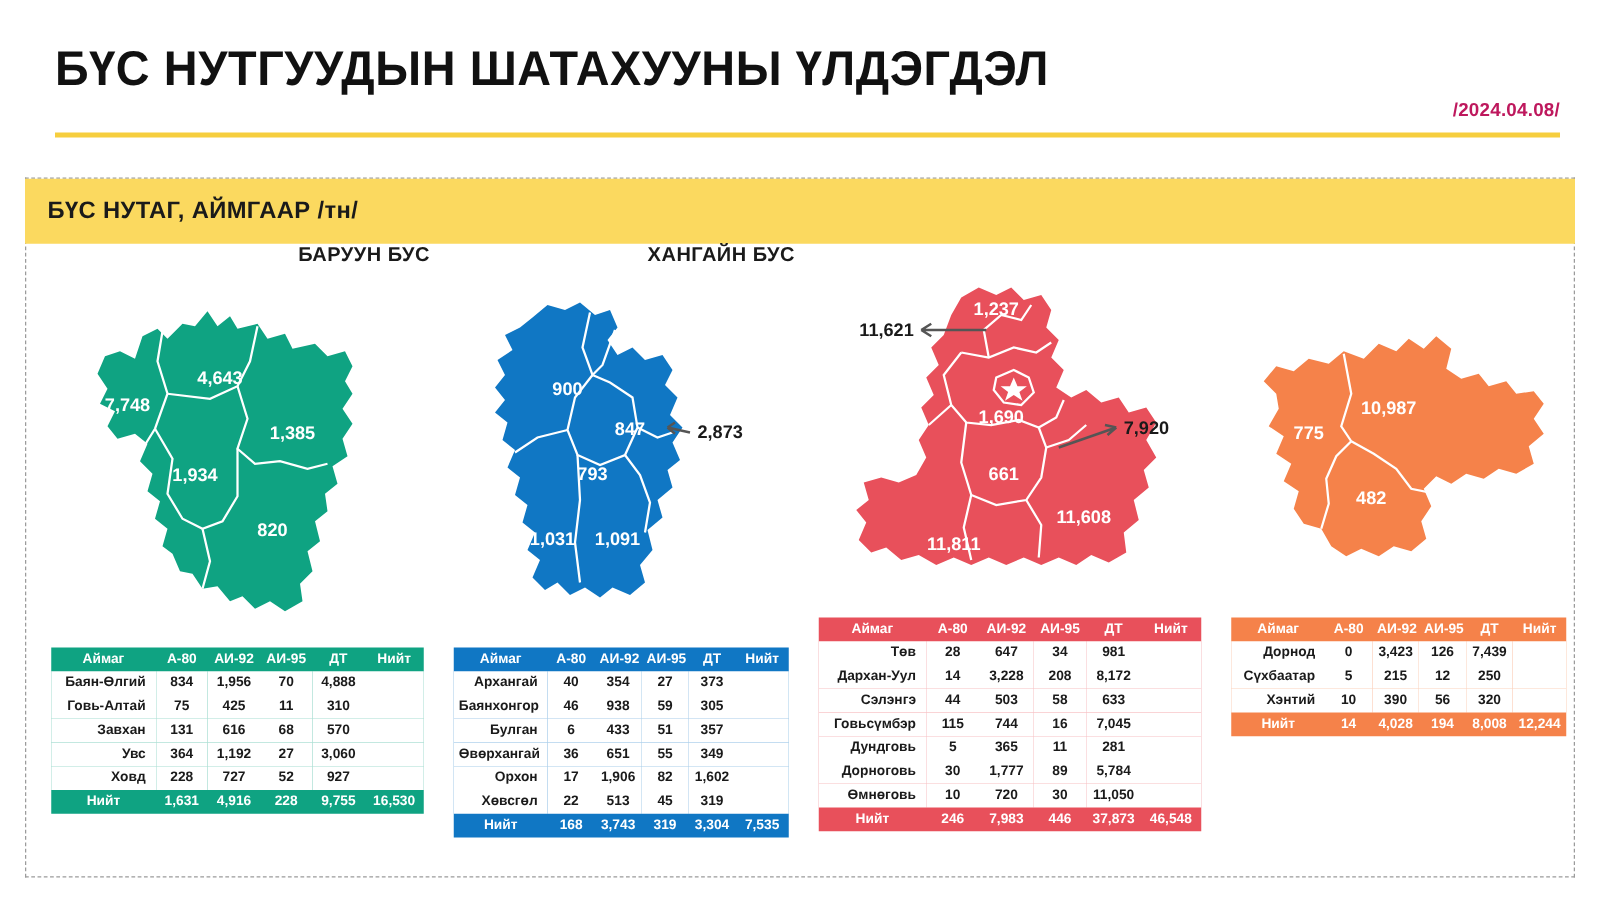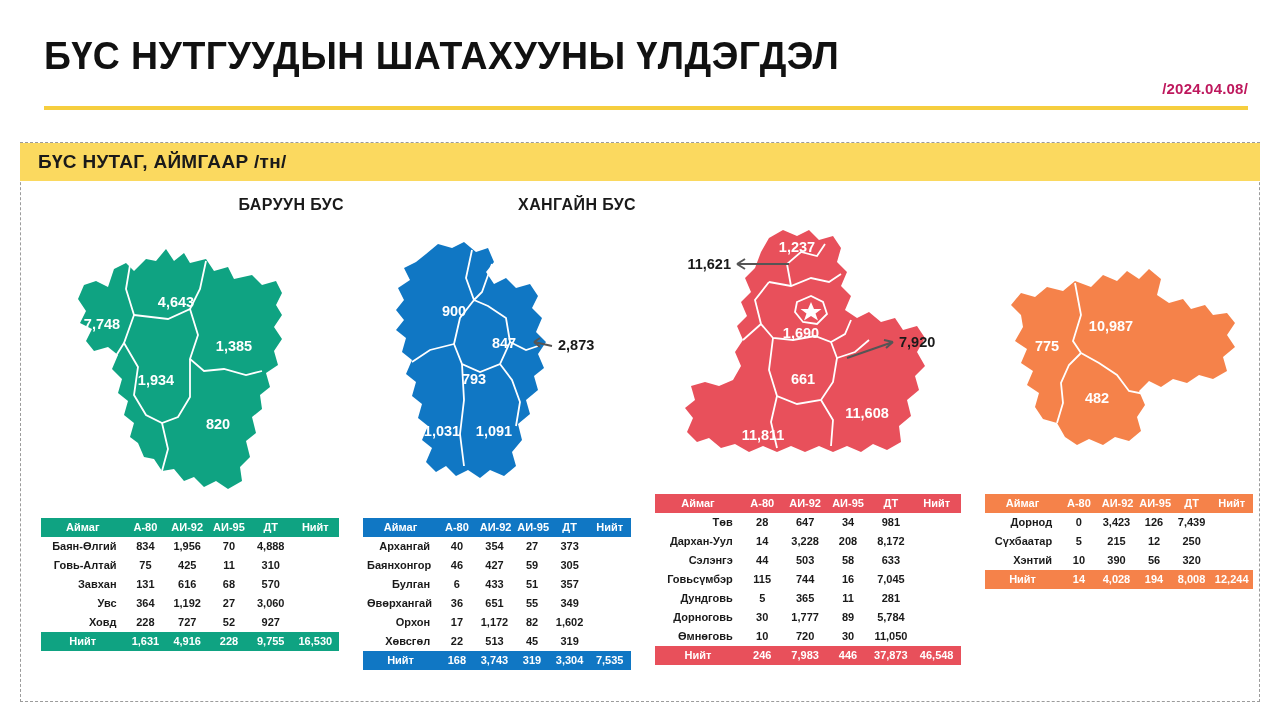--- a/index.html
+++ b/index.html
@@ -32,21 +32,21 @@
   .frame {
     position: absolute; left: 20px; top: 142px;
     width: 1240px; height: 560px;
     border: 1.5px dashed #9b9b9b;
     background: transparent;
   }
 
   
   .banner {
     position: absolute; left: 20px; top: 143px;
-    width: 1240px; height: 38px;
+    width: 1240px; height: 52px;
     background: #FBD95F;
     display: flex; align-items: center;
   }
   .banner-text {
     margin-left: 18px;
     font-size: 19px; font-weight: 700; color: #1a1a1a;
     letter-spacing: 0.3px;
   }
 
   
@@ -270,21 +270,21 @@
               <td class="name">Архангай</td>
               <td>40</td>
               <td>354</td>
               <td>27</td>
               <td>373</td>
               <td class="tot">793</td>
             </tr>
             <tr>
               <td class="name">Баянхонгор</td>
               <td>46</td>
-              <td>427</td>
+              <td>938</td>
               <td>59</td>
               <td>305</td>
               <td class="tot">1,031</td>
             </tr>
             <tr>
               <td class="name">Булган</td>
               <td>6</td>
               <td>433</td>
               <td>51</td>
               <td>357</td>
@@ -294,21 +294,21 @@
               <td class="name">Өвөрхангай</td>
               <td>36</td>
               <td>651</td>
               <td>55</td>
               <td>349</td>
               <td class="tot">1,091</td>
             </tr>
             <tr>
               <td class="name">Орхон</td>
               <td>17</td>
-              <td>1,172</td>
+              <td>1,906</td>
               <td>82</td>
               <td>1,602</td>
               <td class="tot">2,873</td>
             </tr>
             <tr>
               <td class="name">Хөвсгөл</td>
               <td>22</td>
               <td>513</td>
               <td>45</td>
               <td>319</td>

